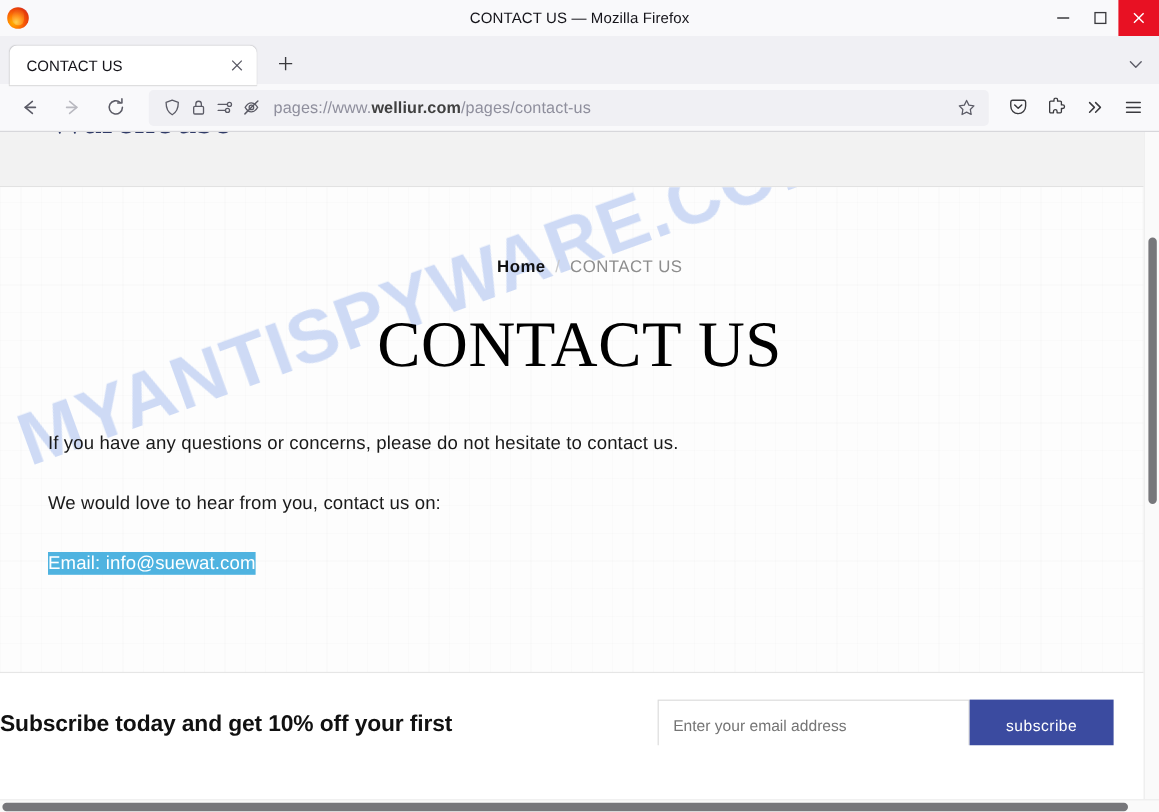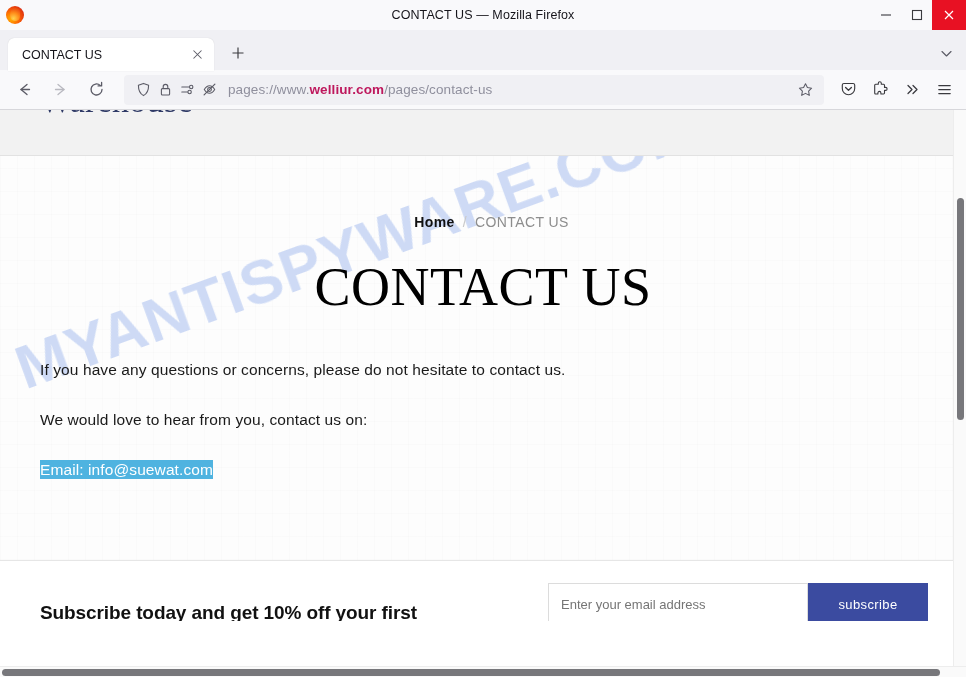--- a/index.html
+++ b/index.html
@@ -160,21 +160,21 @@
   }
   .url-text {
     flex: 1;
     font-size: 13.5px;
     color: #8f8f9d;
     white-space: nowrap;
     overflow: hidden;
     margin-left: 8px;
     letter-spacing: .1px;
   }
-  .url-text .host { color: #be185d; font-weight: 700; }
+  .url-text .host { color: #404040; font-weight: 700; }
   .url-star {
     width: 26px; height: 26px;
     display: flex; align-items: center; justify-content: center;
     color: #5b5b66;
     flex: 0 0 26px;
   }
   .tb-btn {
     width: 32px; height: 30px;
     display: flex; align-items: center; justify-content: center;
     color: #3a3a3e;
@@ -304,22 +304,21 @@
 
   .footer {
     position: relative;
     background: #ffffff;
     height: 60px;
     padding: 22px 0 0 0;
     overflow: hidden;
   }
   .footer-row {
     display: flex;
-    align-items: flex-end;
-    padding-left: 40px;
+    align-items: center;
     padding-right: 38px;
   }
   .footer-head {
     font-size: 19px;
     font-weight: 700;
     color: #111;
     letter-spacing: -.1px;
     line-height: 1.25;
     max-width: 430px;
   }

